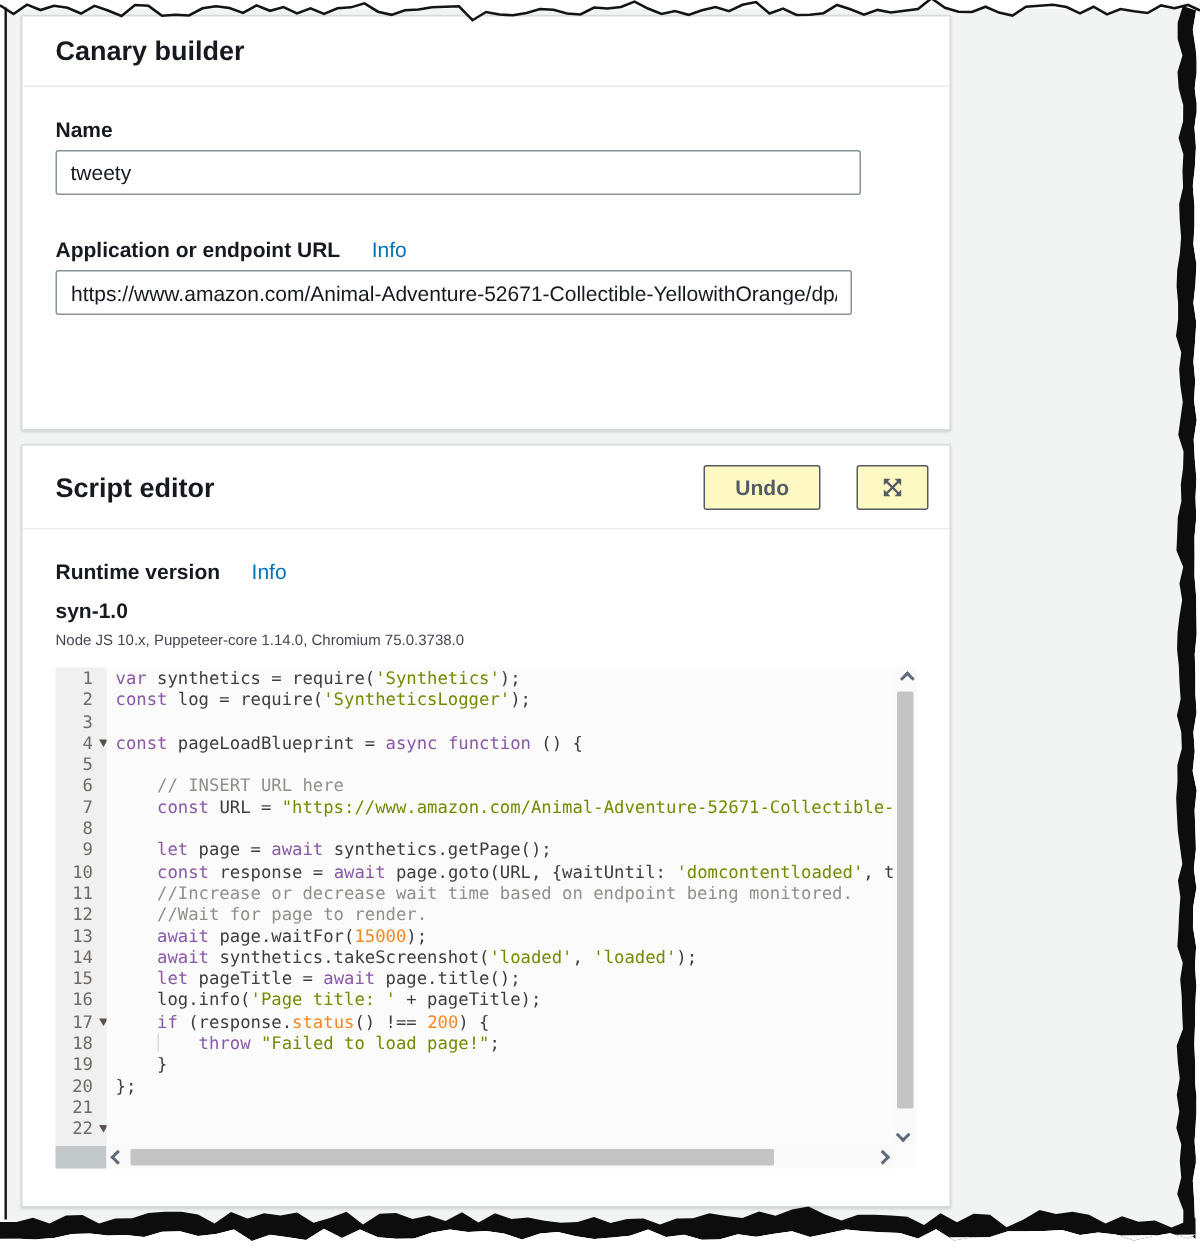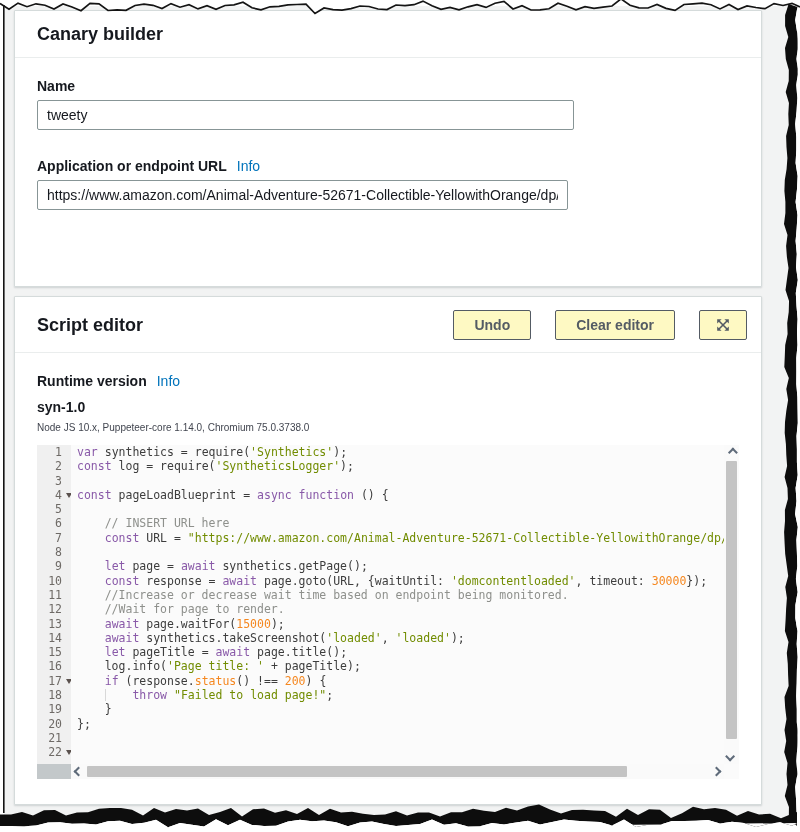--- a/index.html
+++ b/index.html
@@ -6,36 +6,36 @@
   body{
     width:800px;height:832px;position:relative;overflow:hidden;
     background:#ffffff;
     font-family:"Liberation Sans", sans-serif;
     -webkit-font-smoothing:antialiased;
   }
   .page-bg{position:absolute;left:4px;top:6px;width:784px;height:812px;background:#f2f3f3;}
 
   
   .card{
-    position:absolute;left:14px;width:748px;background:#ffffff;
+    position:absolute;left:14px;width:620px;background:#ffffff;
     border:1px solid #d5dbdb;border-radius:1px;
     box-shadow:0 1px 2px rgba(0,28,36,.15);
     box-sizing:border-box;
   }
   .card1{top:10px;height:277px;}
   .card2{top:296px;height:509px;}
   .card-header{
     display:flex;align-items:center;
     padding:13px 14px 12px 22px;border-bottom:1px solid #eaeded;
   }
   .card-title{flex:1;margin:0;font-size:18px;font-weight:700;color:#16191f;}
   .card-body{padding:0 22px 16px;}
 
   .field-label{display:block;font-size:14px;font-weight:700;color:#16191f;}
-  .label-row{display:flex;align-items:baseline;gap:10px;}
+  .label-row{display:flex;align-items:baseline;gap:21px;}
   .info-link{font-size:14px;color:#0073bb;text-decoration:none;cursor:pointer;}
   .text-input{
     display:block;box-sizing:border-box;height:30px;margin-top:6px;
     border:1px solid #879596;border-radius:2px;background:#fff;
     font-family:"Liberation Sans",sans-serif;font-size:14px;color:#16191f;
     padding:0 9px;outline:none;white-space:nowrap;overflow:hidden;text-overflow:clip;
   }
   .name-input{width:537px;}
   .url-input{width:531px;}
   .help{margin:5px 0 0;font-size:12px;color:#687078;}
@@ -115,21 +115,20 @@
       <a class="info-link">Info</a>
     </div>
     <input class="text-input url-input" type="text" value="https://www.amazon.com/Animal-Adventure-52671-Collectible-YellowithOrange/dp/B0723" style="">
   </div>
 </section>
 
 <section class="card card2">
   <div class="card-header">
     <h2 class="card-title">Script editor</h2>
     <button class="btn">Undo</button>
-    <button class="btn">Clear editor</button>
     <button class="btn icon-btn">
       <span style="display:inline-flex">
         <svg width="16" height="16" viewBox="0 0 16 16">
           <g stroke="#545b64" stroke-width="1.6" fill="#545b64">
             <line x1="4" y1="4" x2="12" y2="12"></line>
             <line x1="12" y1="4" x2="4" y2="12"></line>
             <polygon points="2.2,6.6 2.2,2.2 6.6,2.2" stroke-width="0"></polygon>
             <polygon points="9.4,2.2 13.8,2.2 13.8,6.6" stroke-width="0"></polygon>
             <polygon points="13.8,9.4 13.8,13.8 9.4,13.8" stroke-width="0"></polygon>
             <polygon points="6.6,13.8 2.2,13.8 2.2,9.4" stroke-width="0"></polygon>

